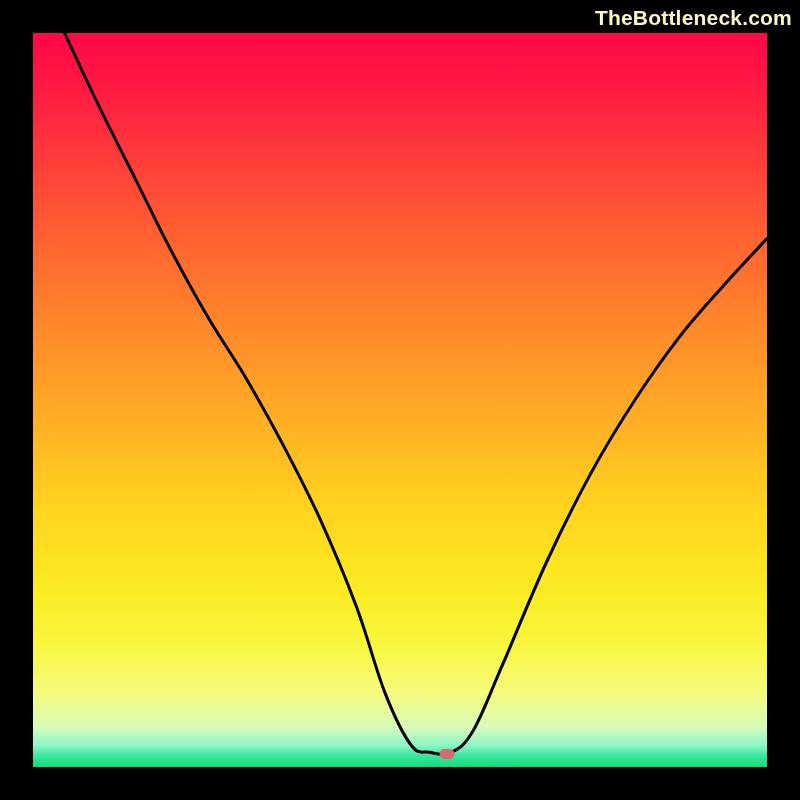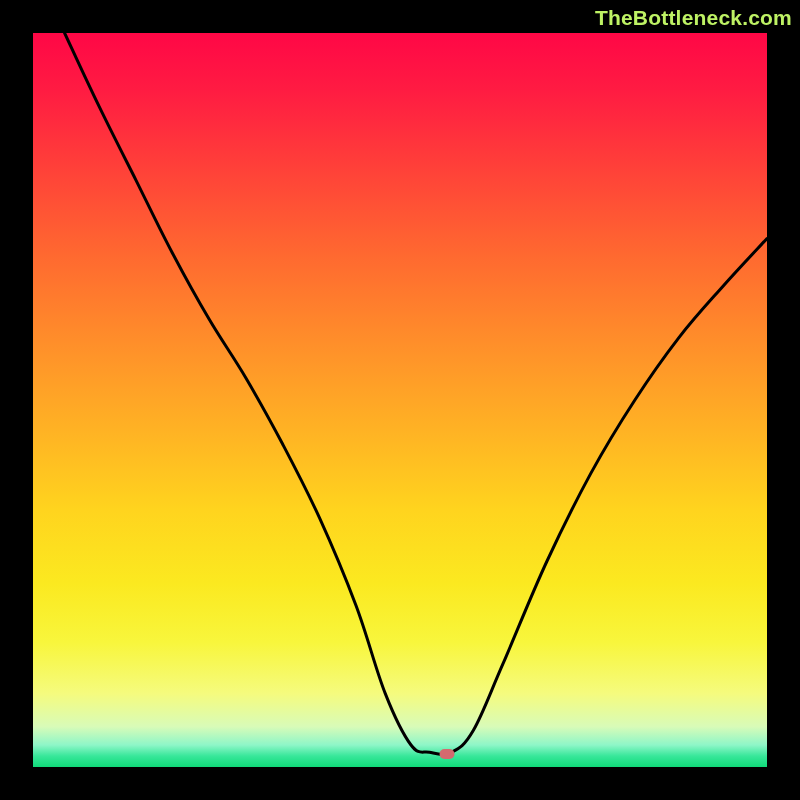--- a/index.html
+++ b/index.html
@@ -39,21 +39,21 @@
       #10da79 100%
     );
   }
   .watermark {
     position: absolute;
     top: 6px;
     right: 8px;
     font-family: Arial, Helvetica, sans-serif;
     font-size: 21px;
     font-weight: 600;
-    color: #bef264;
+    color: #fef9c3;
     letter-spacing: 0.2px;
   }
   svg.curve {
     position: absolute;
     left: 0;
     top: 0;
   }
   .marker {
     position: absolute;
     width: 15px;

